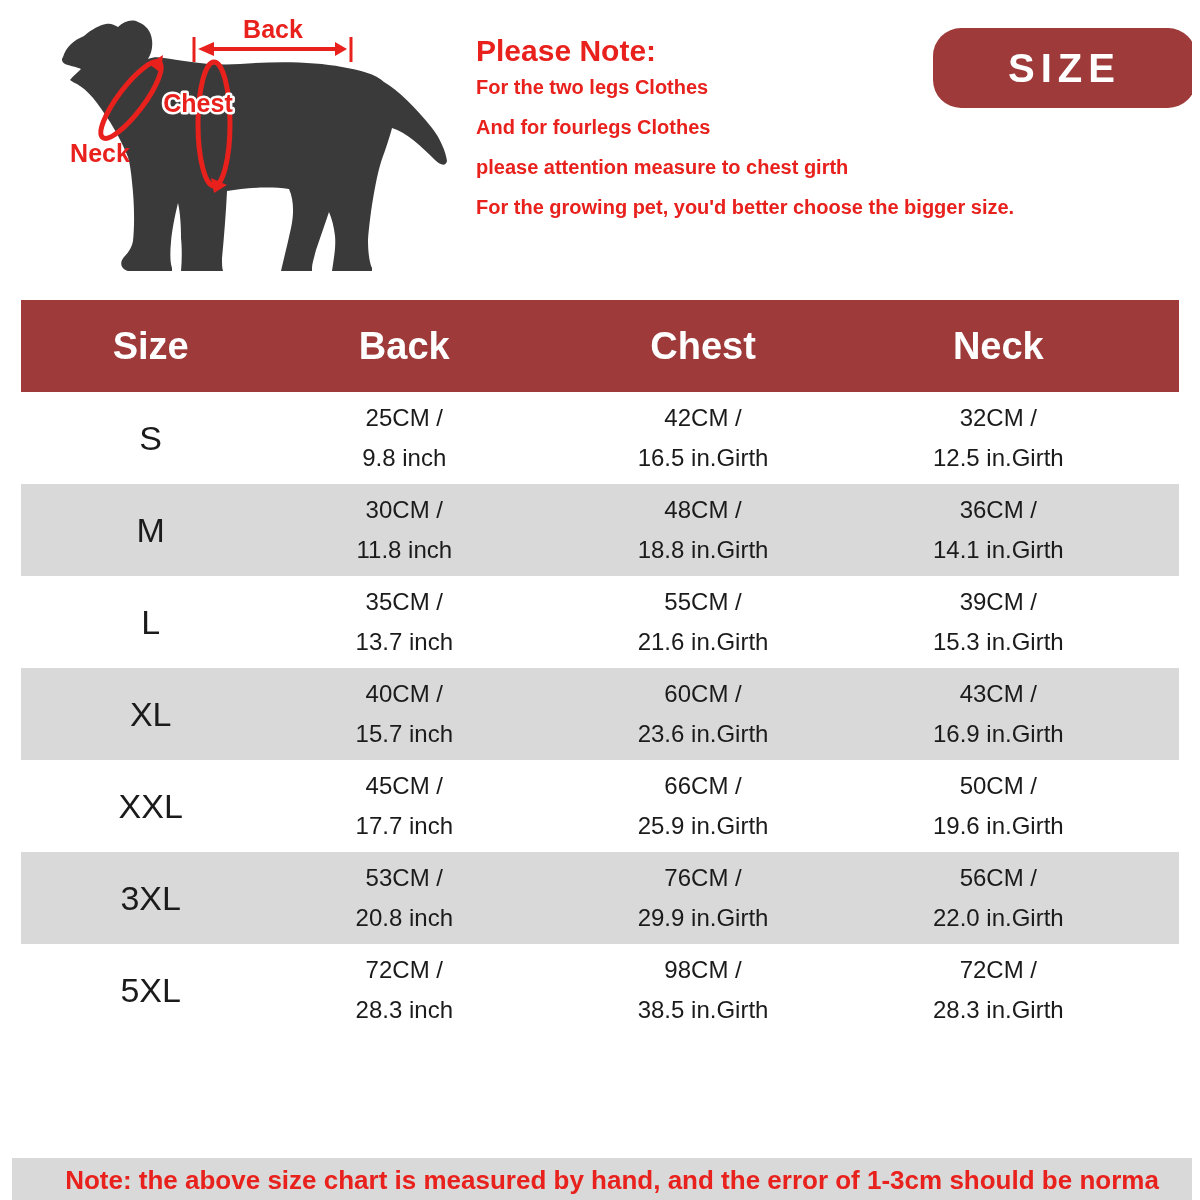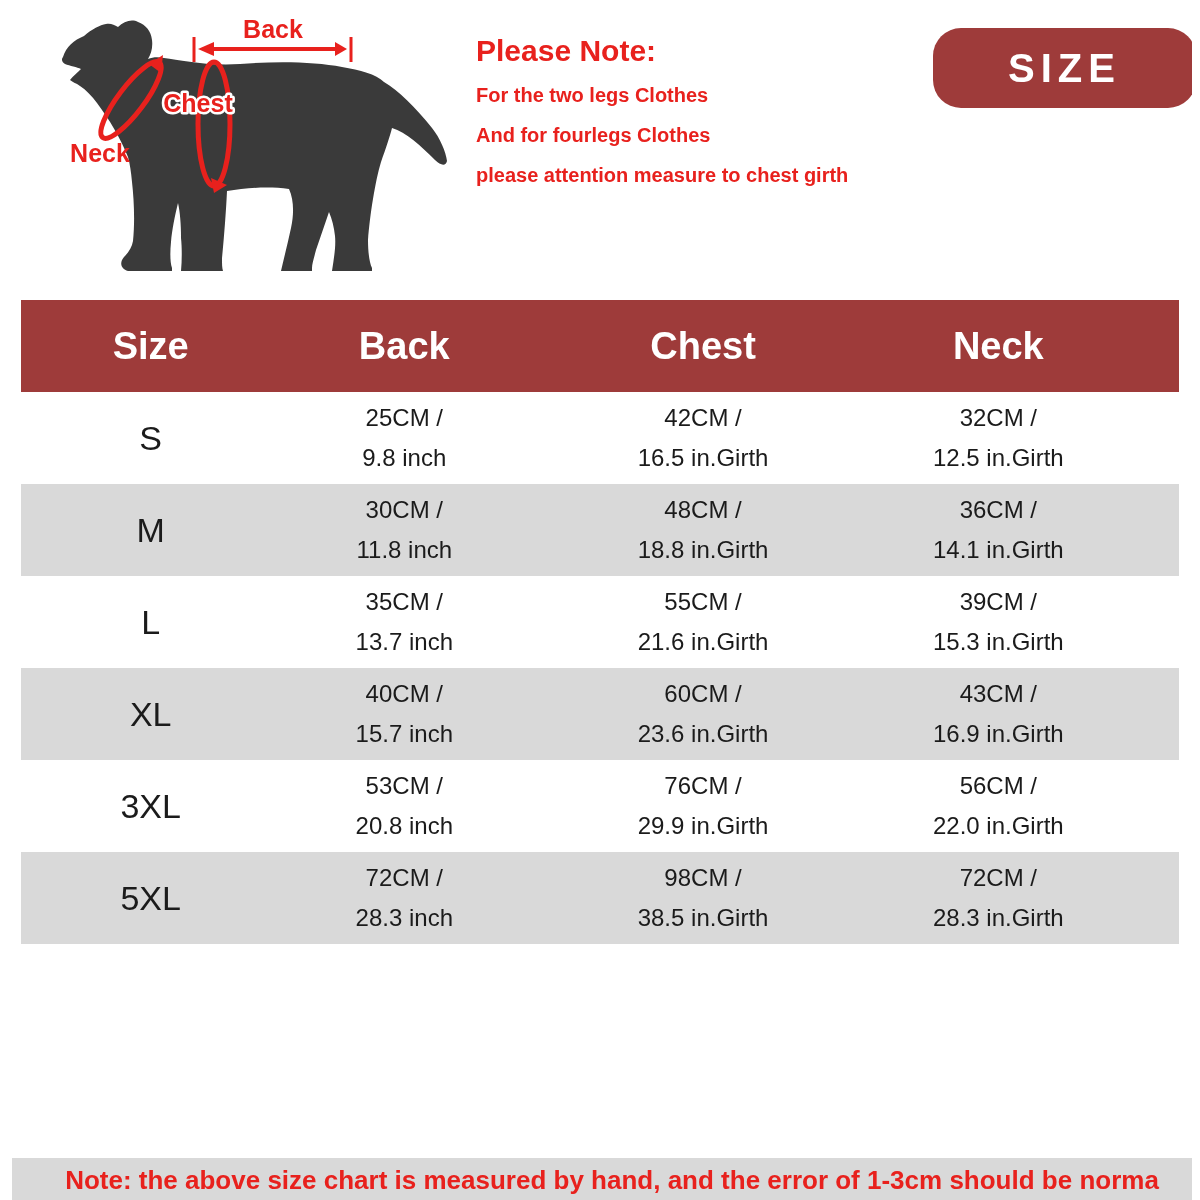--- a/index.html
+++ b/index.html
@@ -6,21 +6,21 @@
   .stage{position:relative;width:1192px;height:1200px;background:#ffffff;
          font-family:"Liberation Sans",sans-serif;overflow:hidden;}
 
   
   .dog-svg{position:absolute;left:0;top:0;}
   .dog-svg text{font-family:"Liberation Sans",sans-serif;font-weight:700;font-size:25px;fill:#e8211d;}
   .halo{stroke:#ffffff;stroke-width:5px;paint-order:stroke;stroke-linejoin:round;}
 
   
   .note-panel{position:absolute;left:476px;top:34px;}
-  .note-title{font-size:30px;font-weight:700;color:#e8211d;margin:0 0 16px 0;white-space:nowrap;}
+  .note-title{font-size:30px;font-weight:700;color:#e8211d;margin:0 0 8px 0;white-space:nowrap;}
   .note-line{font-size:20px;font-weight:700;color:#e8211d;margin:0 12px 17px 0;white-space:nowrap;}
 
   
   .size-badge{position:absolute;left:933px;top:28px;width:263px;height:80px;
               background:#9e3b3a;border-radius:28px;color:#ffffff;
               font-size:40px;font-weight:700;letter-spacing:6px;
               display:flex;align-items:center;justify-content:center;}
 
   
   .size-table{position:absolute;left:21px;top:300px;width:1158px;
@@ -76,20 +76,21 @@
     <text x="273" y="38" text-anchor="middle">Back</text>
     <text class="halo" x="198" y="112" text-anchor="middle">Chest</text>
     <text x="100" y="162" text-anchor="middle">Neck</text>
   </svg>
 
   <div class="note-panel">
     <div class="note-title">Please Note:</div>
     <div class="note-line">For the two legs Clothes</div>
     <div class="note-line">And for fourlegs Clothes</div>
     <div class="note-line">please attention measure to chest girth</div>
+    <div class="note-line">For the growing pet, you'd better choose the bigger size.</div>
   </div>
 
   <div class="size-badge">SIZE</div>
 
   <table class="size-table">
     <colgroup>
       <col style="width:22.4%">
         <col style="width:21.4%">
         <col style="width:30.2%">
       <col style="width:20.8%">
@@ -163,20 +164,36 @@
           <div class="cell-line">60CM /</div>
           <div class="cell-line">23.6 in.Girth</div>
           </td>
         <td>
           <div class="cell-line">43CM /</div>
           <div class="cell-line">16.9 in.Girth</div>
           </td>
         <td></td>
       </tr>
       <tr>
+        <td><span class="size-label">XXL</span></td>
+        <td>
+          <div class="cell-line">45CM /</div>
+          <div class="cell-line">17.7 inch</div>
+          </td>
+        <td>
+          <div class="cell-line">66CM /</div>
+          <div class="cell-line">25.9 in.Girth</div>
+          </td>
+        <td>
+          <div class="cell-line">50CM /</div>
+          <div class="cell-line">19.6 in.Girth</div>
+          </td>
+        <td></td>
+      </tr>
+      <tr>
         <td><span class="size-label">3XL</span></td>
         <td>
           <div class="cell-line">53CM /</div>
           <div class="cell-line">20.8 inch</div>
           </td>
         <td>
           <div class="cell-line">76CM /</div>
           <div class="cell-line">29.9 in.Girth</div>
           </td>
         <td>

